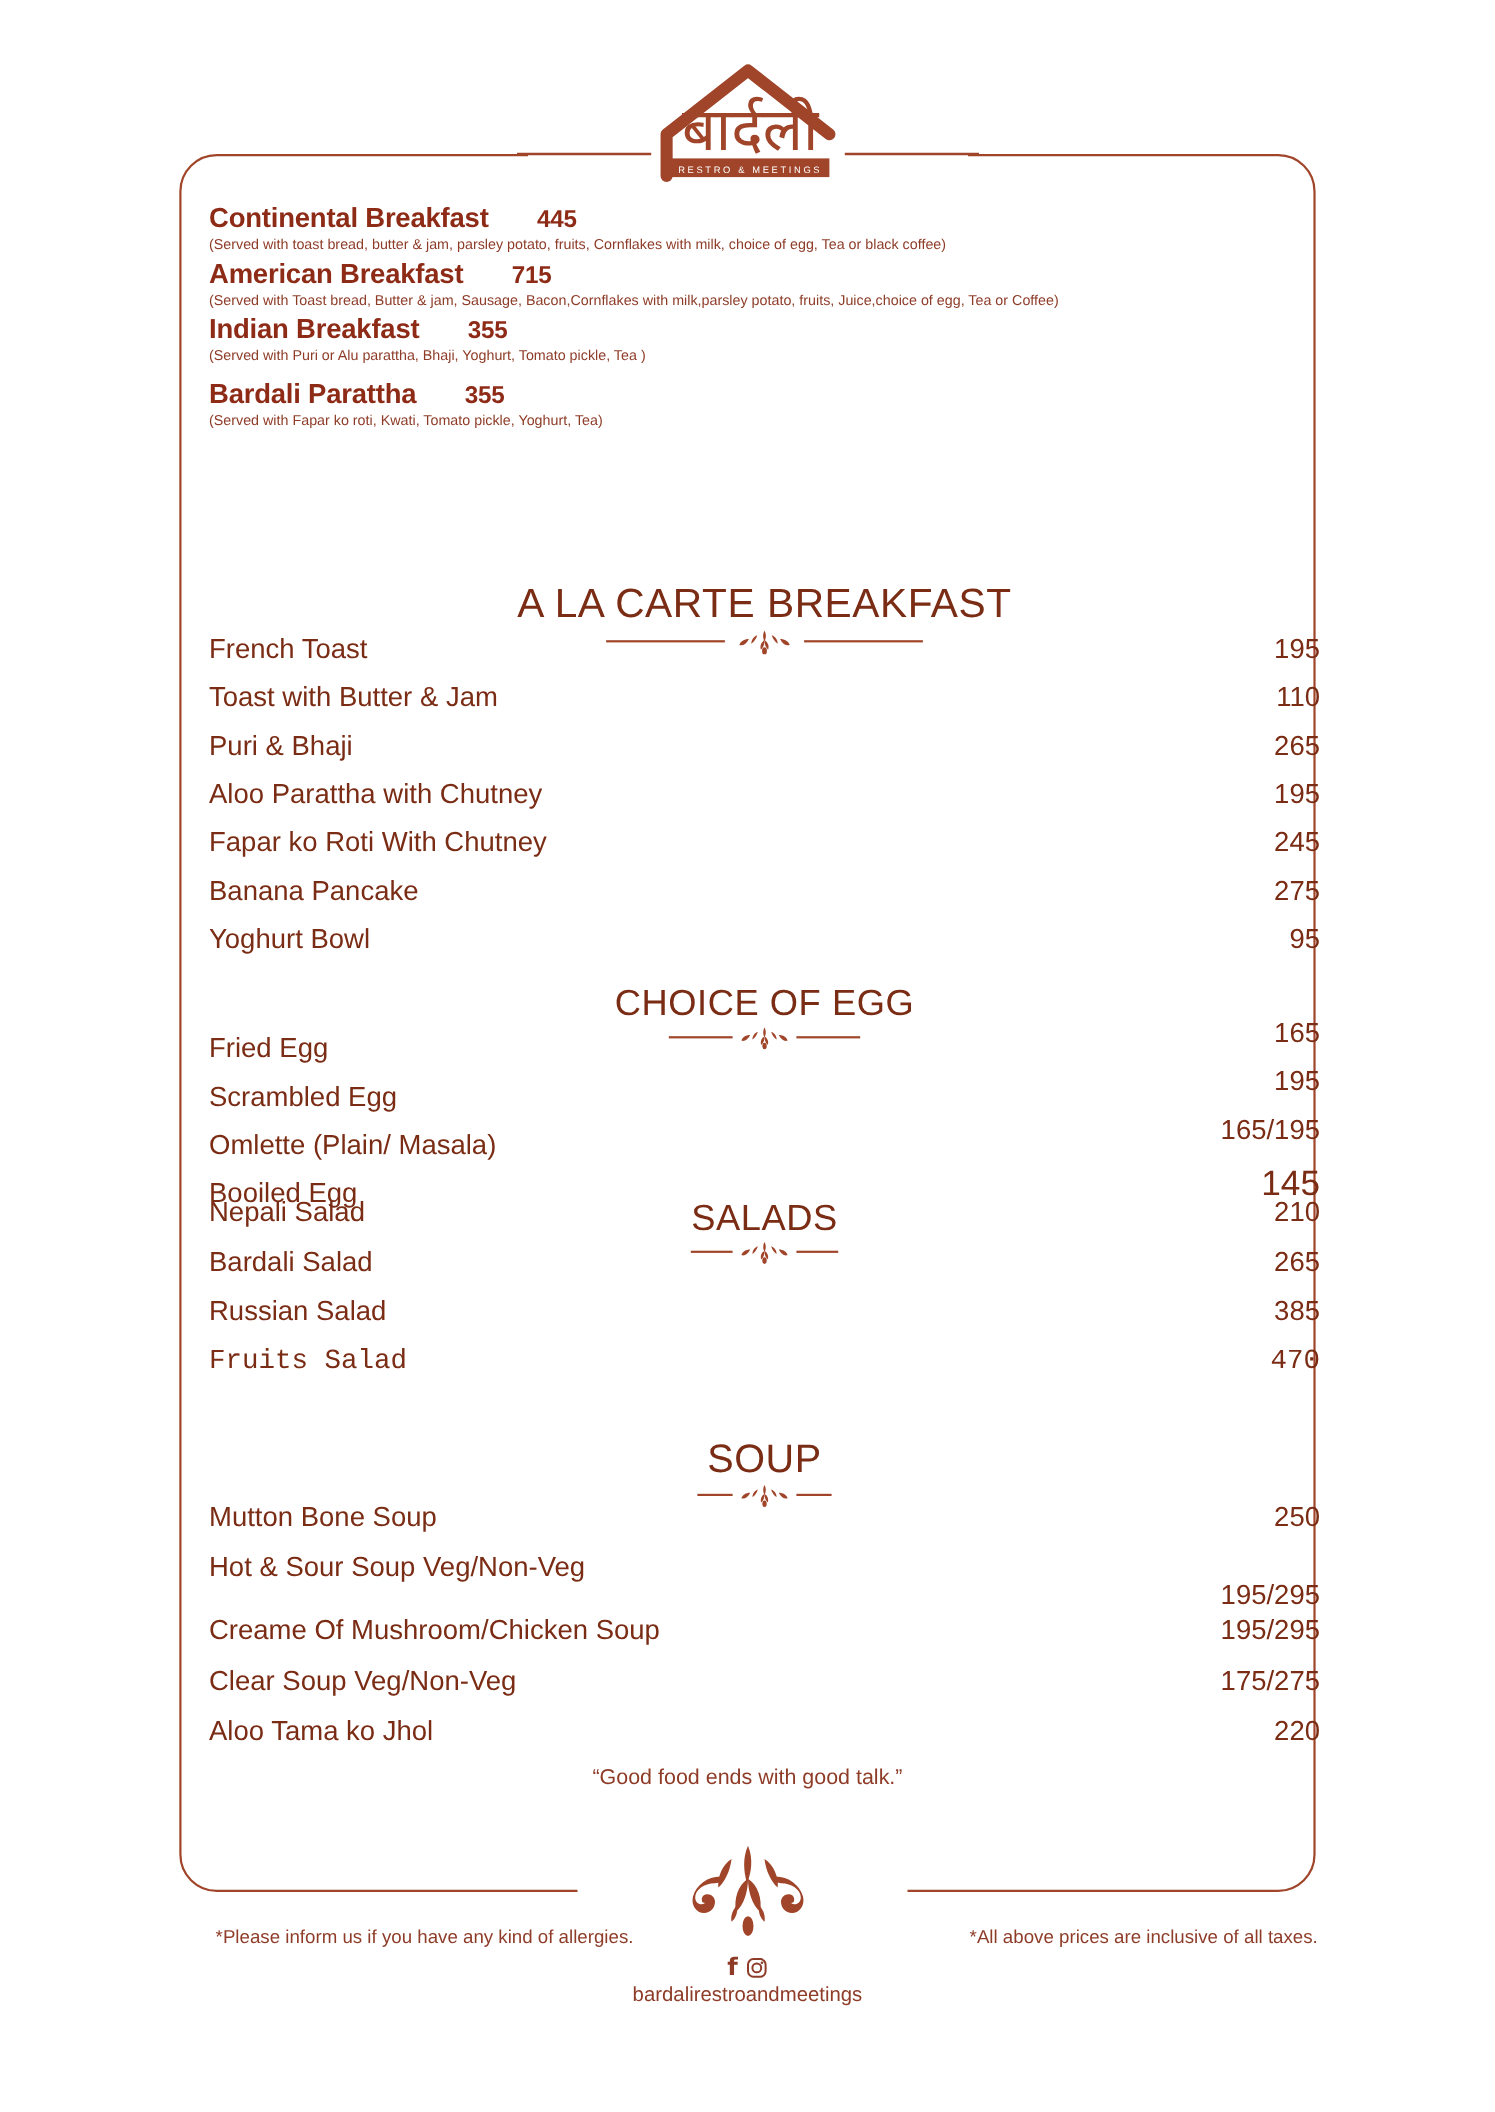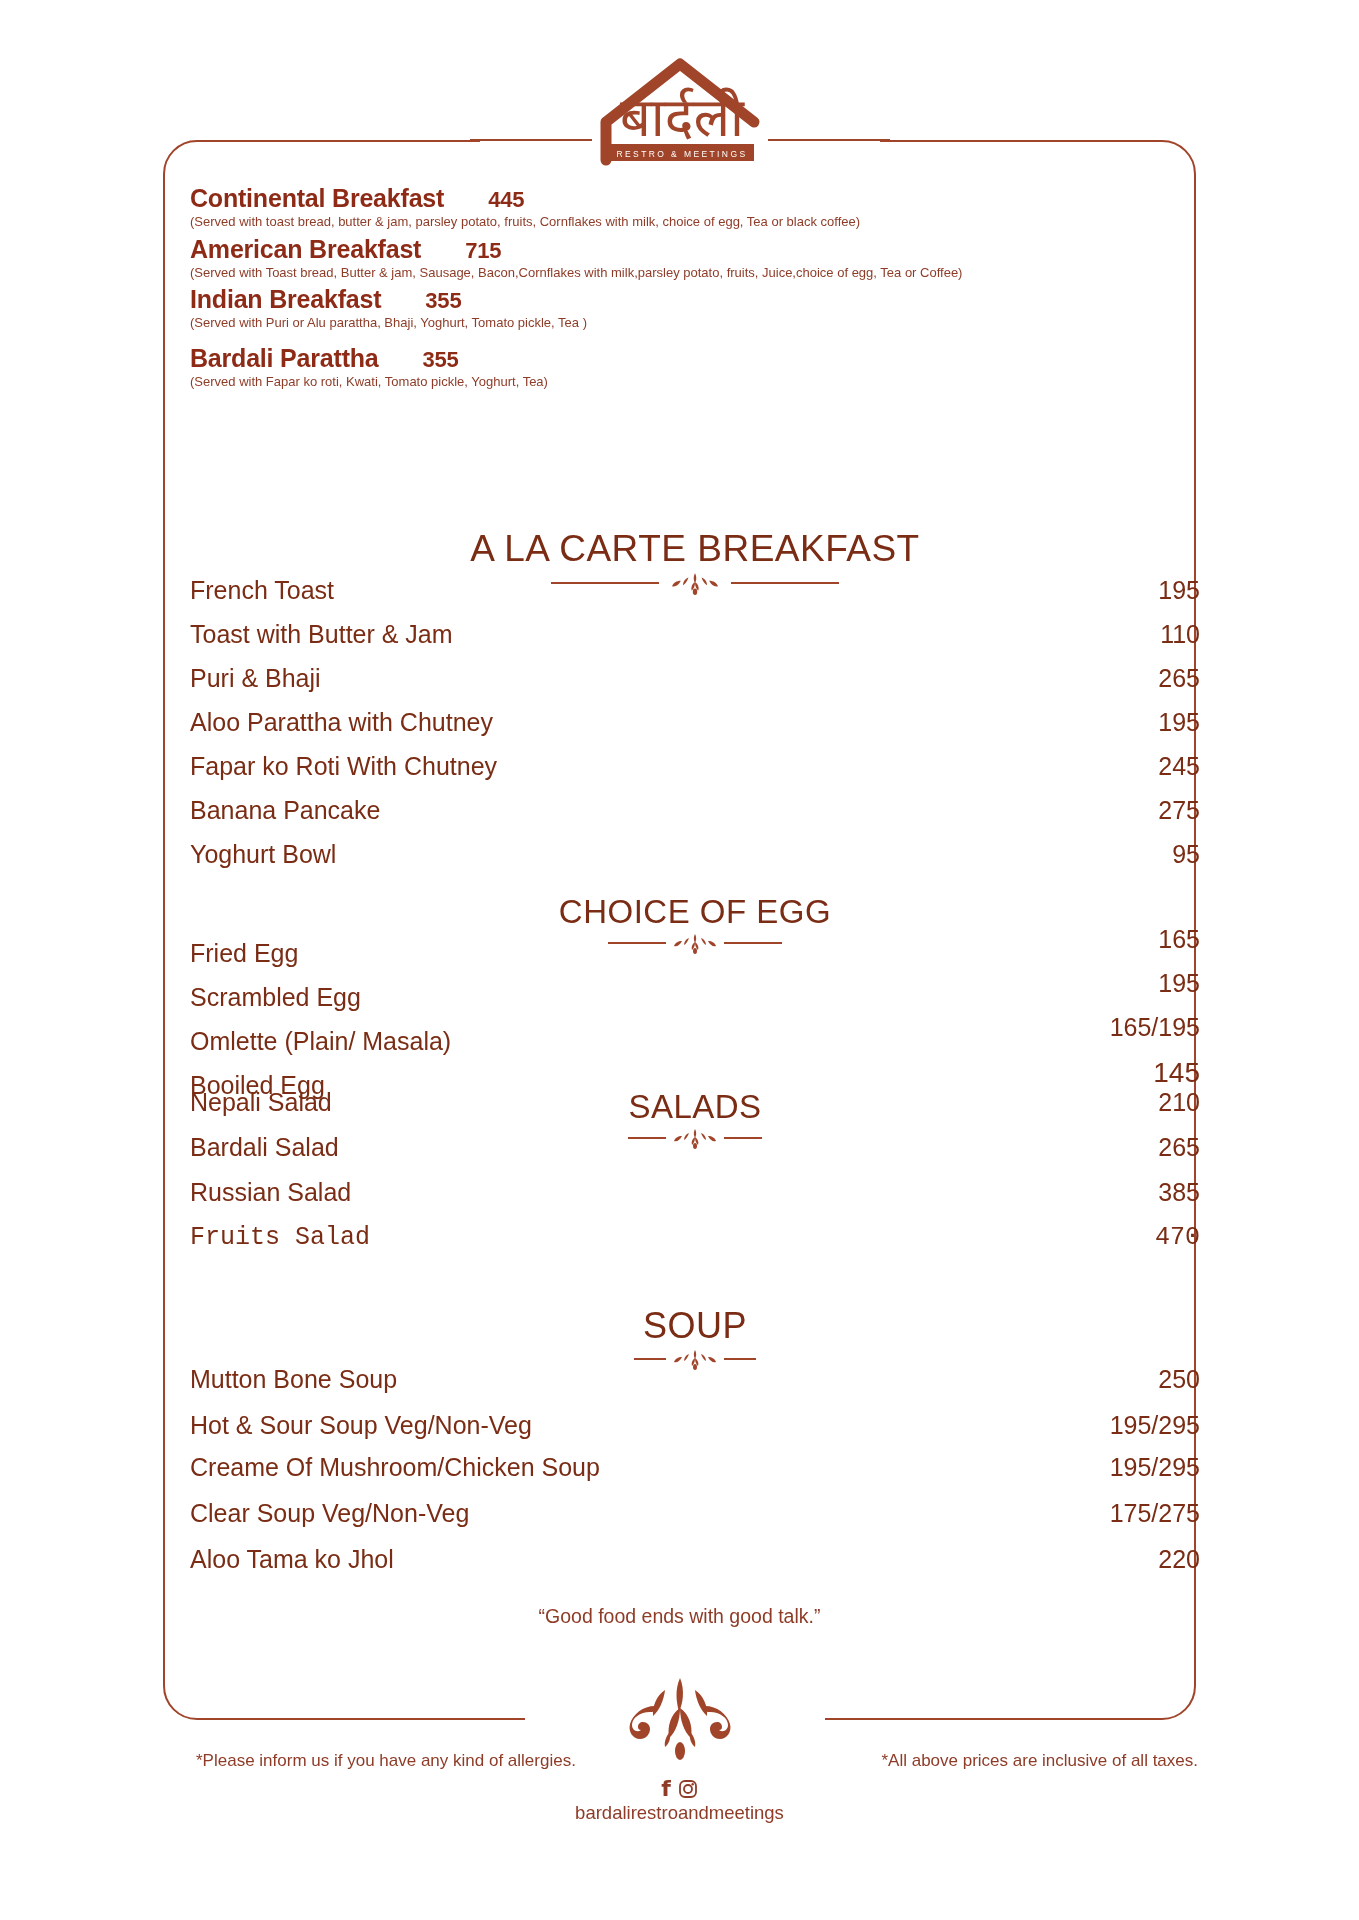--- a/index.html
+++ b/index.html
@@ -336,21 +336,21 @@
     <div style="position:relative; height:44px;">
       <span class="pos" style="left:0; top:14px; font-size:25px; color:#7A2C14;">Scrambled Egg</span>
       <span class="pos" style="right:0; top:0; font-size:25px; color:#7A2C14; text-align:right;">195</span>
     </div>
     <div style="position:relative; height:44px;">
       <span class="pos" style="left:0; top:14px; font-size:25px; color:#7A2C14;">Omlette (Plain/ Masala)</span>
       <span class="pos" style="right:0; top:0; font-size:25px; color:#7A2C14; text-align:right;">165/195</span>
     </div>
     <div style="position:relative; height:44px;">
       <span class="pos" style="left:0; top:14px; font-size:25px; color:#7A2C14;">Booiled Egg</span>
-      <span class="pos" style="right:0; top:0; font-size:28px; color:#7A2C14; text-align:left;">145</span>
+      <span class="pos" style="right:0; top:0; font-size:32px; color:#7A2C14; text-align:left;">145</span>
     </div>
   </div>
 
   <div class="pos" style="left:190px; top:1090px; width:1010px;">
     <div class="section-head">
       <span class="title h-standard">SALADS</span>
       <span class="ornament">
         <span class="bar" style="width:38px;"></span>
         <svg class="motif" width="46" height="22" viewBox="0 0 46 22">
           <g fill="#A0452A">
@@ -408,21 +408,21 @@
         <span class="bar" style="width:32px;"></span>
       </span>
     </div>
   </div>
 
   <div class="pos list" style="left:190px; top:1367px; width:1010px;">
     <div class="row" style="margin-bottom:21px;">
       <span class="name">Mutton Bone Soup</span>
       <span class="price">250</span>
     </div>
-    <div class="row" style="margin-bottom:17px;">
+    <div class="row" style="margin-bottom:7px;flex-direction:column;">
       <span class="name">Hot &amp; Sour Soup Veg/Non-Veg</span>
       <span class="price">195/295</span>
     </div>
     <div class="row" style="margin-bottom:21px;">
       <span class="name">Creame Of Mushroom/Chicken Soup</span>
       <span class="price">195/295</span>
     </div>
     <div class="row" style="margin-bottom:21px;">
       <span class="name">Clear Soup  Veg/Non-Veg</span>
       <span class="price">175/275</span>

